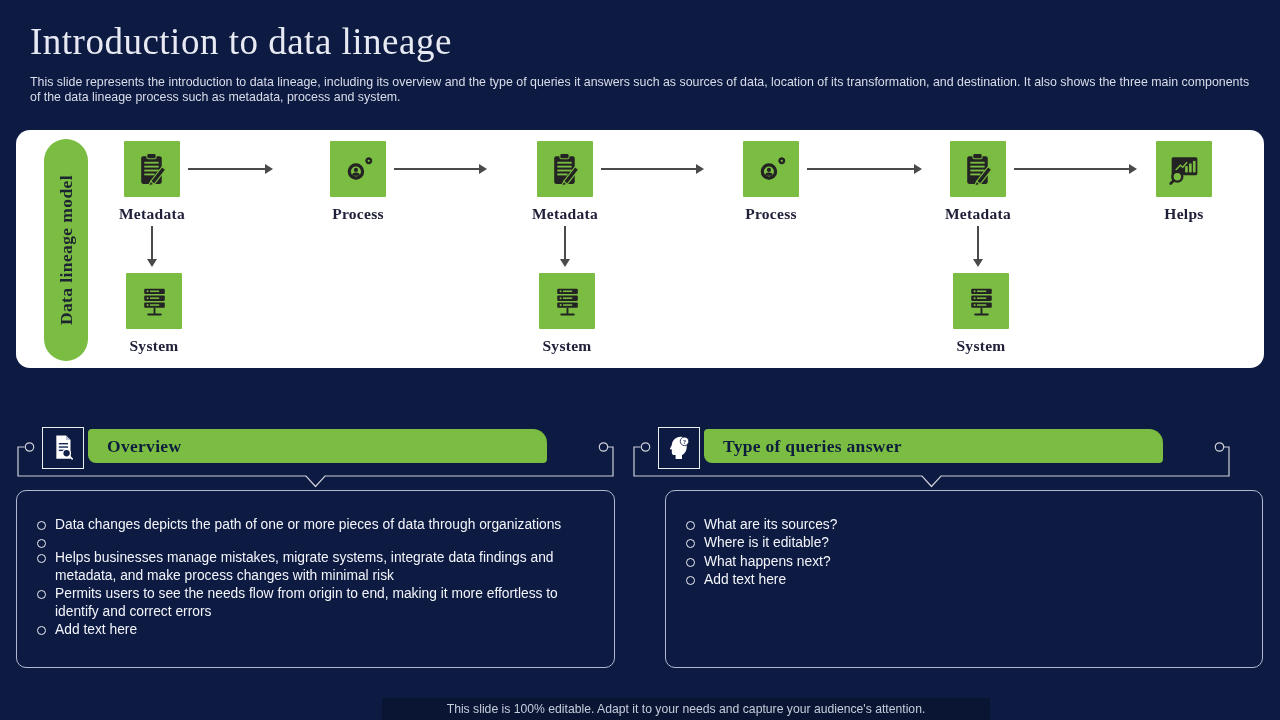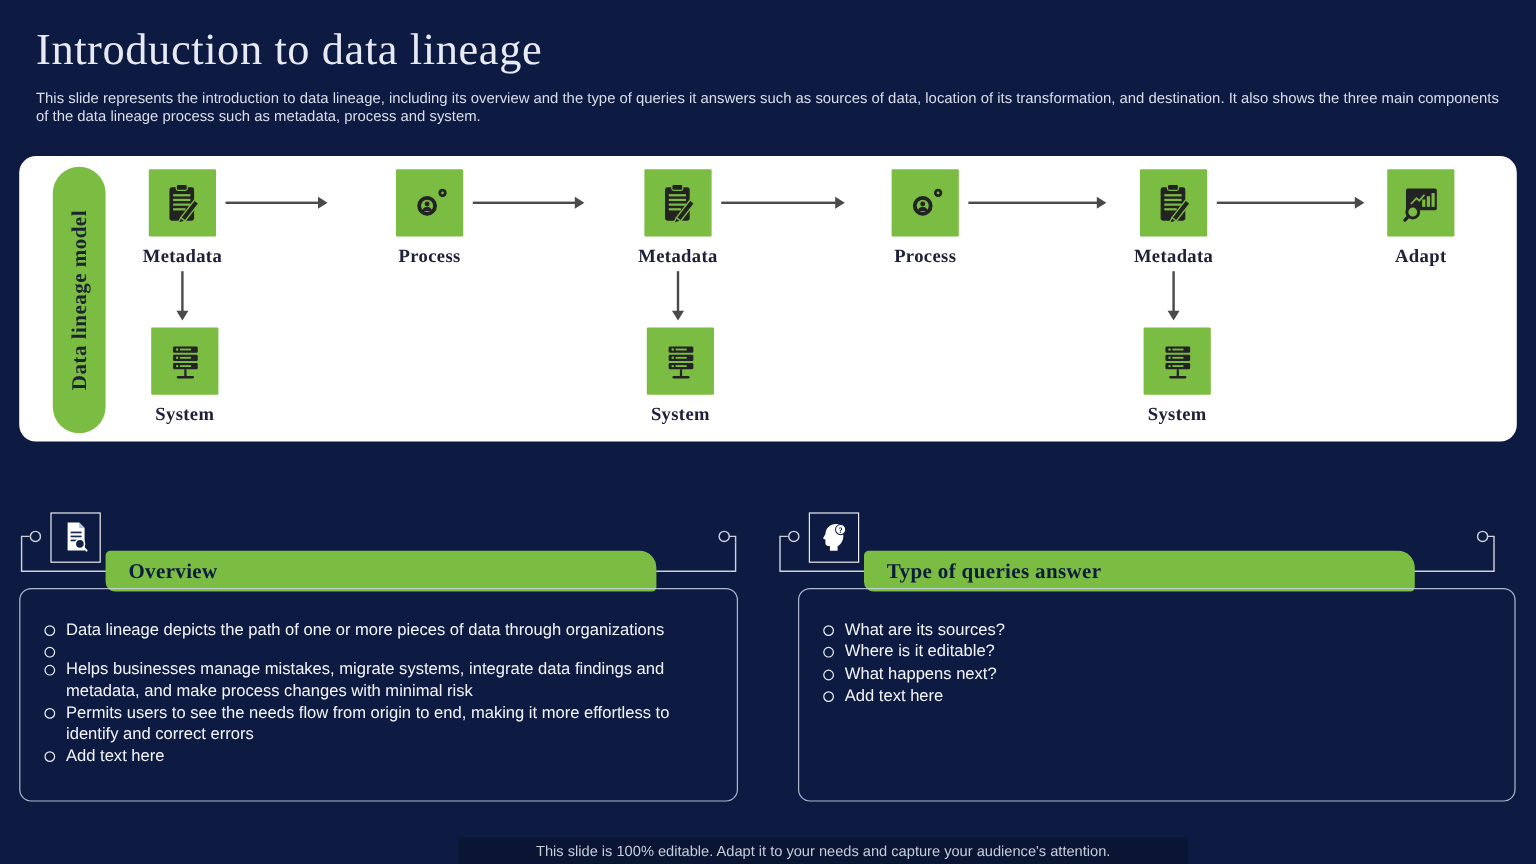--- a/index.html
+++ b/index.html
@@ -51,33 +51,33 @@
   }
   .varrow{position:absolute;width:2px;background:var(--arrow,#4a4a4a);top:96px;height:34px;}
   .varrow:after{
     content:"";position:absolute;bottom:-7px;left:-4px;
     border-top:8px solid var(--arrow,#4a4a4a);
     border-left:5px solid transparent;border-right:5px solid transparent;
   }
   
   .section{position:absolute;top:425px;width:599px;height:70px;}
   .section.left{left:16px;}
-  .section.right{left:648px;}
+  .section.right{left:632px;}
   .icon-box{
     position:absolute;left:26px;top:2px;width:40px;height:40px;
     border:1.5px solid rgba(255,255,255,.92);
     display:flex;align-items:center;justify-content:center;
   }
   .icon-box svg{width:30px;height:30px;}
   .green-bar{
     position:absolute;left:72px;top:4px;width:459px;height:34px;
     background:var(--green,#7bbc42);border-radius:4px 14px 4px 8px;
     line-height:34px;padding-left:19px;box-sizing:border-box;
     font-family:"Liberation Serif",serif;font-weight:bold;
-    font-size:17.5px;color:#0c1c3c;letter-spacing:.3px;margin-top:30px;
+    font-size:17.5px;color:#0c1c3c;letter-spacing:.3px;
   }
   .decor{position:absolute;left:0;top:0;}
   .content-box{
     position:absolute;top:490px;width:599px;height:178px;box-sizing:border-box;
     border:1.4px solid rgba(205,213,230,.85);border-radius:10px;
     padding:25px 18px 0 20px;
   }
   .content-box.left{left:16px;}
   .content-box.right{left:665px;width:598px;}
   ul.blist{list-style:none;margin:0;padding:0;}
@@ -225,21 +225,21 @@
         </svg>
       </div>
     <div class="nlabel">Metadata</div>
   </div>
   <div class="node" style="left:1140px;top:11px;">
     <div class="sq">
         <svg>
           <use href="#sym-report"></use>
         </svg>
       </div>
-    <div class="nlabel">Adapt</div>
+    <div class="nlabel">Helps</div>
   </div>
 
   <div class="harrow" style="left:172px;width:78px;"></div>
   <div class="harrow" style="left:378px;width:86px;"></div>
   <div class="harrow" style="left:585px;width:96px;"></div>
   <div class="harrow" style="left:791px;width:108px;"></div>
   <div class="harrow" style="left:998px;width:116px;"></div>
 
   <div class="varrow" style="left:135px;"></div>
   <div class="varrow" style="left:548px;"></div>
@@ -302,21 +302,21 @@
         <use href="#sym-headq"></use>
       </svg>
   </div>
   <div class="green-bar">Type of queries answer</div>
 </div>
 
 <div class="content-box left">
   <ul class="blist">
     <li>
         <span class="bullet"></span>
-        <span class="btext">Data lineage depicts the path of one or more pieces of data through organizations</span>
+        <span class="btext">Data changes depicts the path of one or more pieces of data through organizations</span>
       </li>
     <li>
         <span class="bullet"></span>
       </li>
     <li>
         <span class="bullet"></span>
         <span class="btext">Helps businesses manage mistakes, migrate systems, integrate data findings and metadata, and make process changes with minimal risk</span>
       </li>
     <li>
         <span class="bullet"></span>

